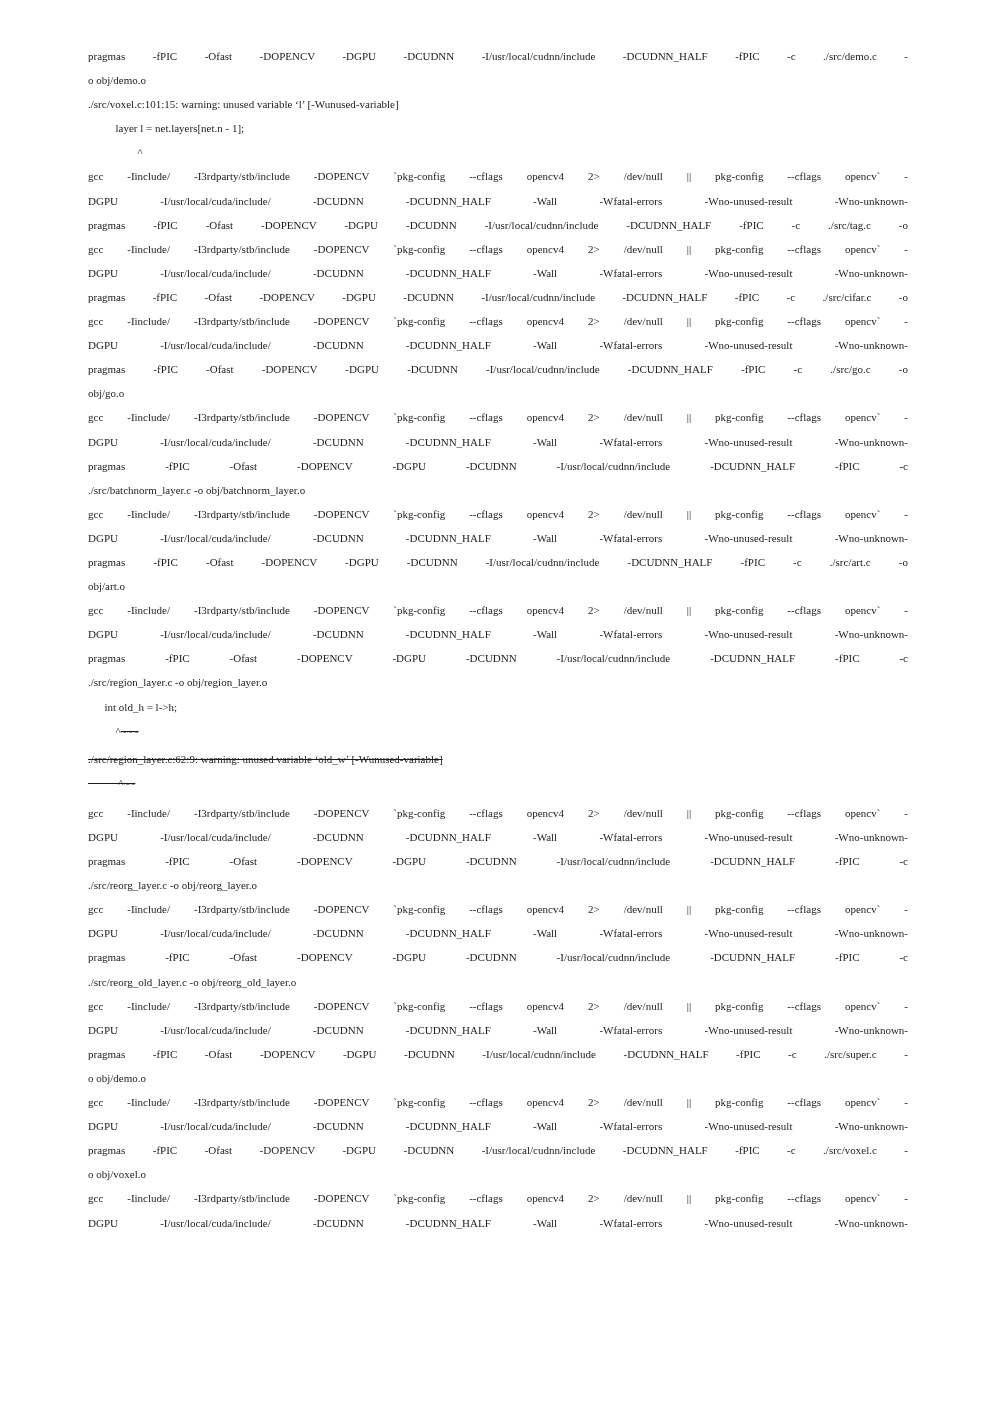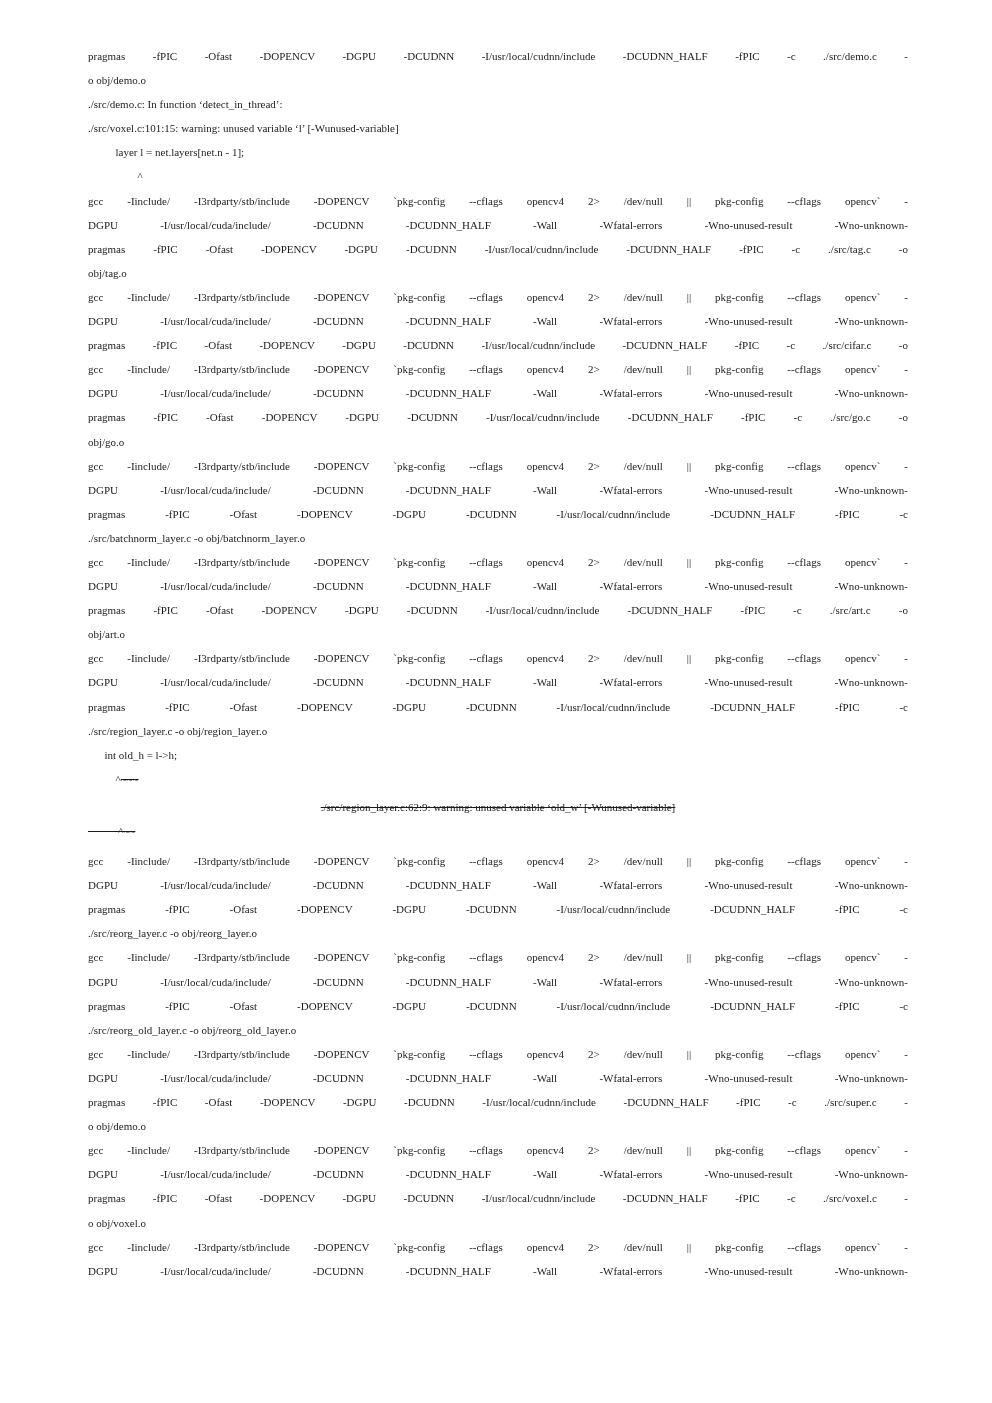--- a/index.html
+++ b/index.html
@@ -24,28 +24,26 @@
   .line.j { text-align: justify; text-align-last: justify; }
   .strike { text-decoration: line-through; text-decoration-thickness: 1.2px; }
 </style>
 </head>
 <body>
 
 <div class="page">
   <div class="content" style="color: rgb(28, 28, 28);">
       <div class="line j"><span>pragmas -fPIC -Ofast -DOPENCV -DGPU -DCUDNN -I/usr/local/cudnn/include -DCUDNN_HALF -fPIC -c ./src/demo.c -</span></div>
       <div class="line"><span>o obj/demo.o</span></div>
-      <div class="line"><span>./src/demo.c: In function ‘detect_in_thread’:</span></div>
       <div class="line"><span>./src/voxel.c:101:15: warning: unused variable ‘l’ [-Wunused-variable]</span></div>
       <div class="line"><span>&nbsp;&nbsp;&nbsp;&nbsp;&nbsp;&nbsp;&nbsp;&nbsp;&nbsp;&nbsp;layer l = net.layers[net.n - 1];</span></div>
       <div class="line"><span>&nbsp;&nbsp;&nbsp;&nbsp;&nbsp;&nbsp;&nbsp;&nbsp;&nbsp;&nbsp;&nbsp;&nbsp;&nbsp;&nbsp;&nbsp;&nbsp;&nbsp;&nbsp;^</span></div>
       <div class="line j"><span>gcc -Iinclude/ -I3rdparty/stb/include -DOPENCV `pkg-config --cflags opencv4 2&gt; /dev/null || pkg-config --cflags opencv` -</span></div>
       <div class="line j"><span>DGPU -I/usr/local/cuda/include/ -DCUDNN -DCUDNN_HALF -Wall -Wfatal-errors -Wno-unused-result -Wno-unknown-</span></div>
       <div class="line j"><span>pragmas -fPIC -Ofast -DOPENCV -DGPU -DCUDNN -I/usr/local/cudnn/include -DCUDNN_HALF -fPIC -c ./src/tag.c -o</span></div>
-      <div class="line"><span>obj/tag.o</span></div>
       <div class="line j"><span>gcc -Iinclude/ -I3rdparty/stb/include -DOPENCV `pkg-config --cflags opencv4 2&gt; /dev/null || pkg-config --cflags opencv` -</span></div>
       <div class="line j"><span>DGPU -I/usr/local/cuda/include/ -DCUDNN -DCUDNN_HALF -Wall -Wfatal-errors -Wno-unused-result -Wno-unknown-</span></div>
       <div class="line j"><span>pragmas -fPIC -Ofast -DOPENCV -DGPU -DCUDNN -I/usr/local/cudnn/include -DCUDNN_HALF -fPIC -c ./src/cifar.c -o</span></div>
       <div class="line j"><span>gcc -Iinclude/ -I3rdparty/stb/include -DOPENCV `pkg-config --cflags opencv4 2&gt; /dev/null || pkg-config --cflags opencv` -</span></div>
       <div class="line j"><span>DGPU -I/usr/local/cuda/include/ -DCUDNN -DCUDNN_HALF -Wall -Wfatal-errors -Wno-unused-result -Wno-unknown-</span></div>
       <div class="line j"><span>pragmas -fPIC -Ofast -DOPENCV -DGPU -DCUDNN -I/usr/local/cudnn/include -DCUDNN_HALF -fPIC -c ./src/go.c -o</span></div>
       <div class="line"><span>obj/go.o</span></div>
       <div class="line j"><span>gcc -Iinclude/ -I3rdparty/stb/include -DOPENCV `pkg-config --cflags opencv4 2&gt; /dev/null || pkg-config --cflags opencv` -</span></div>
       <div class="line j"><span>DGPU -I/usr/local/cuda/include/ -DCUDNN -DCUDNN_HALF -Wall -Wfatal-errors -Wno-unused-result -Wno-unknown-</span></div>
       <div class="line j"><span>pragmas -fPIC -Ofast -DOPENCV -DGPU -DCUDNN -I/usr/local/cudnn/include -DCUDNN_HALF -fPIC -c</span></div>
@@ -53,21 +51,21 @@
       <div class="line j"><span>gcc -Iinclude/ -I3rdparty/stb/include -DOPENCV `pkg-config --cflags opencv4 2&gt; /dev/null || pkg-config --cflags opencv` -</span></div>
       <div class="line j"><span>DGPU -I/usr/local/cuda/include/ -DCUDNN -DCUDNN_HALF -Wall -Wfatal-errors -Wno-unused-result -Wno-unknown-</span></div>
       <div class="line j"><span>pragmas -fPIC -Ofast -DOPENCV -DGPU -DCUDNN -I/usr/local/cudnn/include -DCUDNN_HALF -fPIC -c ./src/art.c -o</span></div>
       <div class="line"><span>obj/art.o</span></div>
       <div class="line j"><span>gcc -Iinclude/ -I3rdparty/stb/include -DOPENCV `pkg-config --cflags opencv4 2&gt; /dev/null || pkg-config --cflags opencv` -</span></div>
       <div class="line j"><span>DGPU -I/usr/local/cuda/include/ -DCUDNN -DCUDNN_HALF -Wall -Wfatal-errors -Wno-unused-result -Wno-unknown-</span></div>
       <div class="line j"><span>pragmas -fPIC -Ofast -DOPENCV -DGPU -DCUDNN -I/usr/local/cudnn/include -DCUDNN_HALF -fPIC -c</span></div>
       <div class="line"><span>./src/region_layer.c -o obj/region_layer.o</span></div>
       <div class="line"><span>&nbsp;&nbsp;&nbsp;&nbsp;&nbsp;&nbsp;int old_h = l-&gt;h;</span></div>
       <div class="line"><span>&nbsp;&nbsp;&nbsp;&nbsp;&nbsp;&nbsp;&nbsp;&nbsp;&nbsp;&nbsp;^</span><span class="strike">~~~</span></div>
-      <div class="line" style="margin-top: 4px; text-align: center;"><span class="strike">./src/region_layer.c:62:9: warning: unused variable ‘old_w’ [-Wunused-variable]</span></div>
+      <div class="line" style="margin-top: 4px;"><span class="strike">./src/region_layer.c:62:9: warning: unused variable ‘old_w’ [-Wunused-variable]</span></div>
       <div class="line"><span class="strike">&nbsp;&nbsp;&nbsp;&nbsp;&nbsp;&nbsp;&nbsp;&nbsp;&nbsp;&nbsp;&nbsp;^~~</span></div>
       <div class="line j" style="margin-top: 6px;"><span>gcc -Iinclude/ -I3rdparty/stb/include -DOPENCV `pkg-config --cflags opencv4 2&gt; /dev/null || pkg-config --cflags opencv` -</span></div>
       <div class="line j"><span>DGPU -I/usr/local/cuda/include/ -DCUDNN -DCUDNN_HALF -Wall -Wfatal-errors -Wno-unused-result -Wno-unknown-</span></div>
       <div class="line j"><span>pragmas -fPIC -Ofast -DOPENCV -DGPU -DCUDNN -I/usr/local/cudnn/include -DCUDNN_HALF -fPIC -c</span></div>
       <div class="line"><span>./src/reorg_layer.c -o obj/reorg_layer.o</span></div>
       <div class="line j"><span>gcc -Iinclude/ -I3rdparty/stb/include -DOPENCV `pkg-config --cflags opencv4 2&gt; /dev/null || pkg-config --cflags opencv` -</span></div>
       <div class="line j"><span>DGPU -I/usr/local/cuda/include/ -DCUDNN -DCUDNN_HALF -Wall -Wfatal-errors -Wno-unused-result -Wno-unknown-</span></div>
       <div class="line j"><span>pragmas -fPIC -Ofast -DOPENCV -DGPU -DCUDNN -I/usr/local/cudnn/include -DCUDNN_HALF -fPIC -c</span></div>
       <div class="line"><span>./src/reorg_old_layer.c -o obj/reorg_old_layer.o</span></div>
       <div class="line j"><span>gcc -Iinclude/ -I3rdparty/stb/include -DOPENCV `pkg-config --cflags opencv4 2&gt; /dev/null || pkg-config --cflags opencv` -</span></div>

